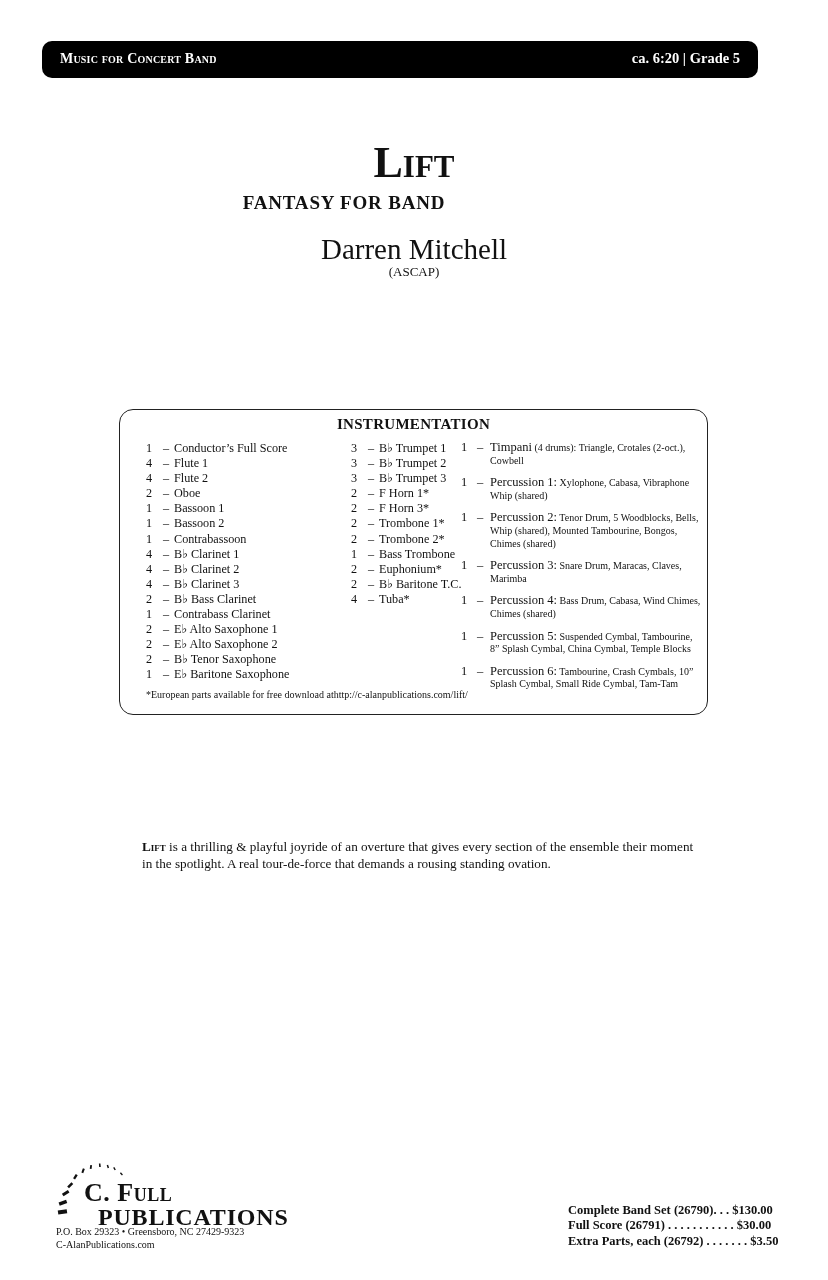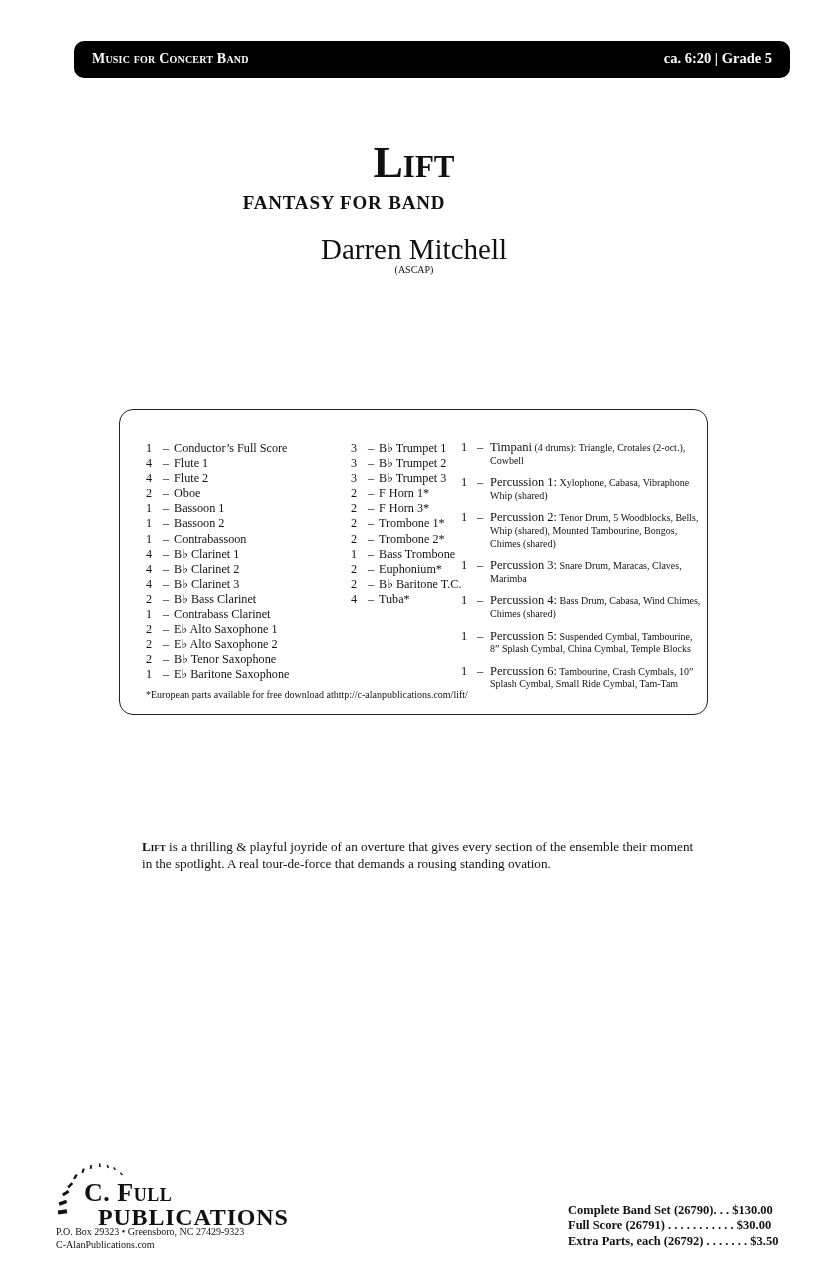--- a/index.html
+++ b/index.html
@@ -1,32 +1,32 @@
 <!DOCTYPE html>
 <html><head>
 <meta charset="utf-8">
 <style>
   html, body { margin: 0; padding: 0; background: #ffffff; }
   body { width: 828px; height: 1280px; position: relative; overflow: hidden;
          font-family: "Liberation Serif", "DejaVu Serif", serif; color: #111; }
 
-  .topbar { position: absolute; left: 74px; top: 41px; width: 716px; height: 37px;
+  .topbar { position: absolute; left: 42px; top: 41px; width: 716px; height: 37px;
             background: #000; border-radius: 10px; color: #fff; }
   .topbar .left { position: absolute; left: 18px; top: 10px; font-size: 14px;
                   font-variant: small-caps; font-weight: bold; letter-spacing: 0.2px; }
   .topbar .right { position: absolute; right: 18px; top: 9px; font-size: 14.5px; font-weight: bold; }
 
   .title { position: absolute; left: 0; width: 828px; top: 138px; text-align: center;
            font-size: 44px; font-weight: bold; font-variant: small-caps; line-height: 50px; }
   .subtitle { position: absolute; left: 0; width: 688px; top: 192px; text-align: center;
               font-size: 19px; font-weight: bold; letter-spacing: 0.8px; }
   .composer { position: absolute; left: 0; width: 828px; top: 232px; text-align: center;
               font-size: 29px; line-height: 34px; }
   .affil { position: absolute; left: 0; width: 828px; top: 264px; text-align: center;
-           font-size: 10px; }
+           font-size: 13px; }
 
   .instr-box { position: absolute; left: 119px; top: 409px; width: 589px; height: 306px;
                border: 1.5px solid #222; border-radius: 14px; box-sizing: border-box; }
   .instr-heading { position: absolute; left: 0; width: 100%; top: 6px; text-align: center;
                    font-size: 15px; font-weight: bold; letter-spacing: 0.3px; }
   .col { position: absolute; top: 31px; font-size: 12.2px; line-height: 15.1px; }
   .col1 { left: 26px; }
   .col2 { left: 199px; margin-left: 32px; }
   .row { white-space: nowrap; }
   .qty { display: inline-block; width: 12px; }
@@ -61,20 +61,21 @@
   <span class="left">Music for Concert Band</span>
   <span class="right">ca. 6:20 | Grade 5</span>
 </div>
 
 <div class="title">Lift</div>
 <div class="subtitle">FANTASY FOR BAND</div>
 <div class="composer">Darren Mitchell</div>
 <div class="affil">(ASCAP)</div>
 
 <div class="instr-box">
+  <div class="instr-heading">INSTRUMENTATION</div>
   <div class="col col1" id="col1">
       <div class="row"><span class="qty">1</span><span class="dash">–</span><span class="iname">Conductor’s Full Score</span></div>
       <div class="row"><span class="qty">4</span><span class="dash">–</span><span class="iname">Flute 1</span></div>
       <div class="row"><span class="qty">4</span><span class="dash">–</span><span class="iname">Flute 2</span></div>
       <div class="row"><span class="qty">2</span><span class="dash">–</span><span class="iname">Oboe</span></div>
       <div class="row"><span class="qty">1</span><span class="dash">–</span><span class="iname">Bassoon 1</span></div>
       <div class="row"><span class="qty">1</span><span class="dash">–</span><span class="iname">Bassoon 2</span></div>
       <div class="row"><span class="qty">1</span><span class="dash">–</span><span class="iname">Contrabassoon</span></div>
       <div class="row"><span class="qty">4</span><span class="dash">–</span><span class="iname">B♭ Clarinet 1</span></div>
       <div class="row"><span class="qty">4</span><span class="dash">–</span><span class="iname">B♭ Clarinet 2</span></div>

